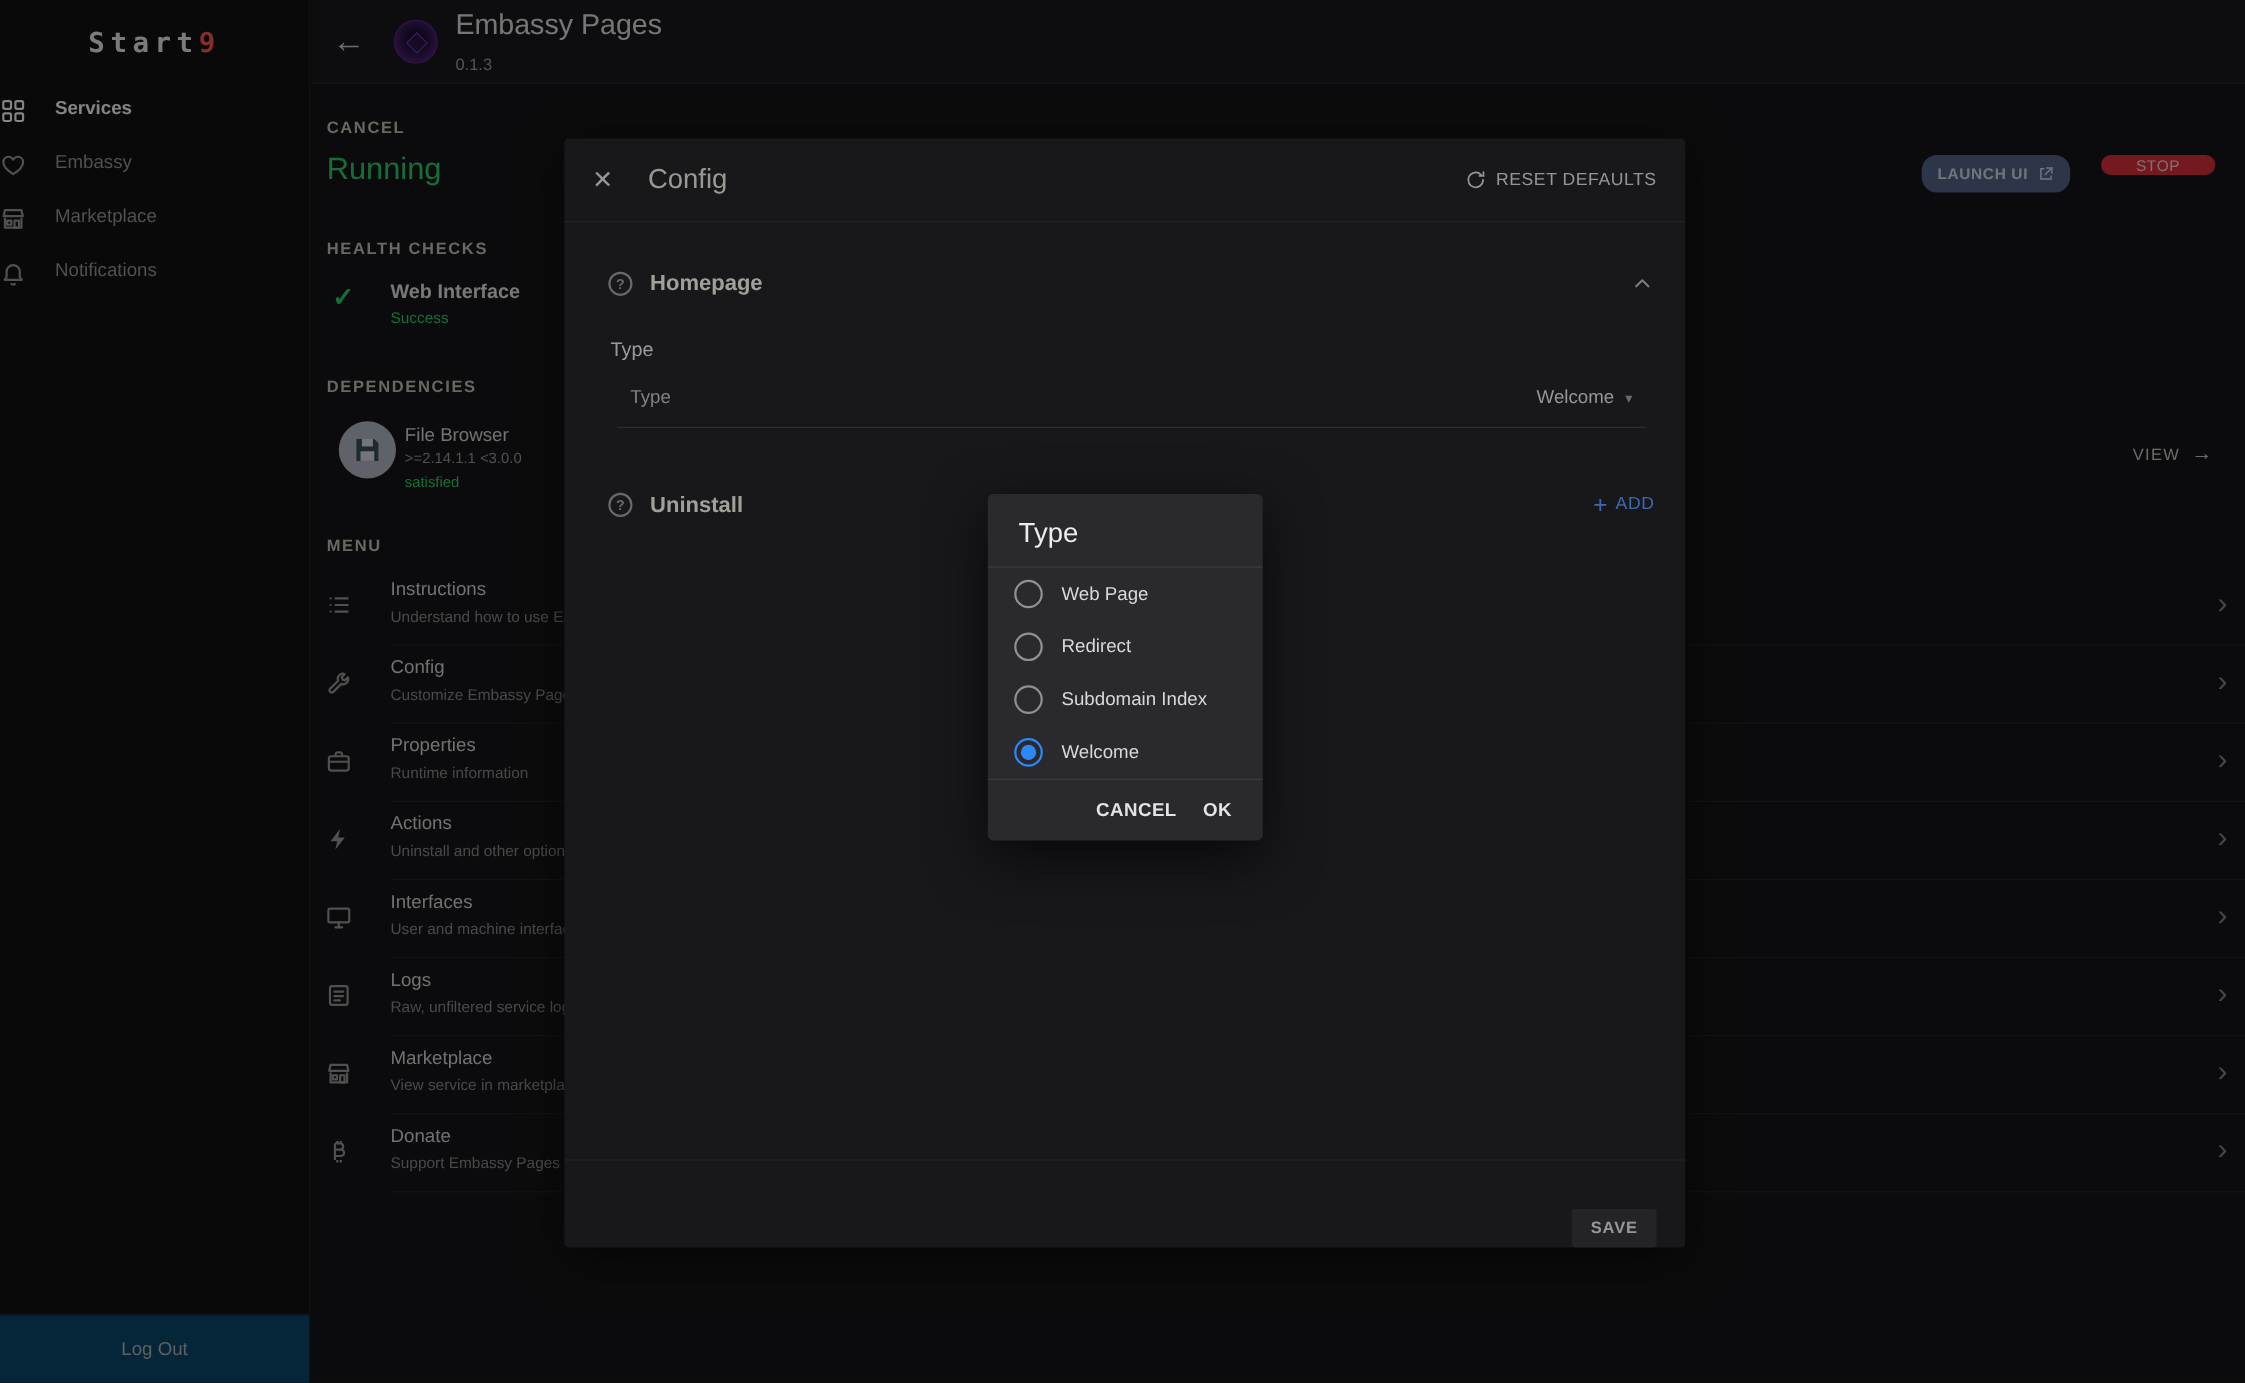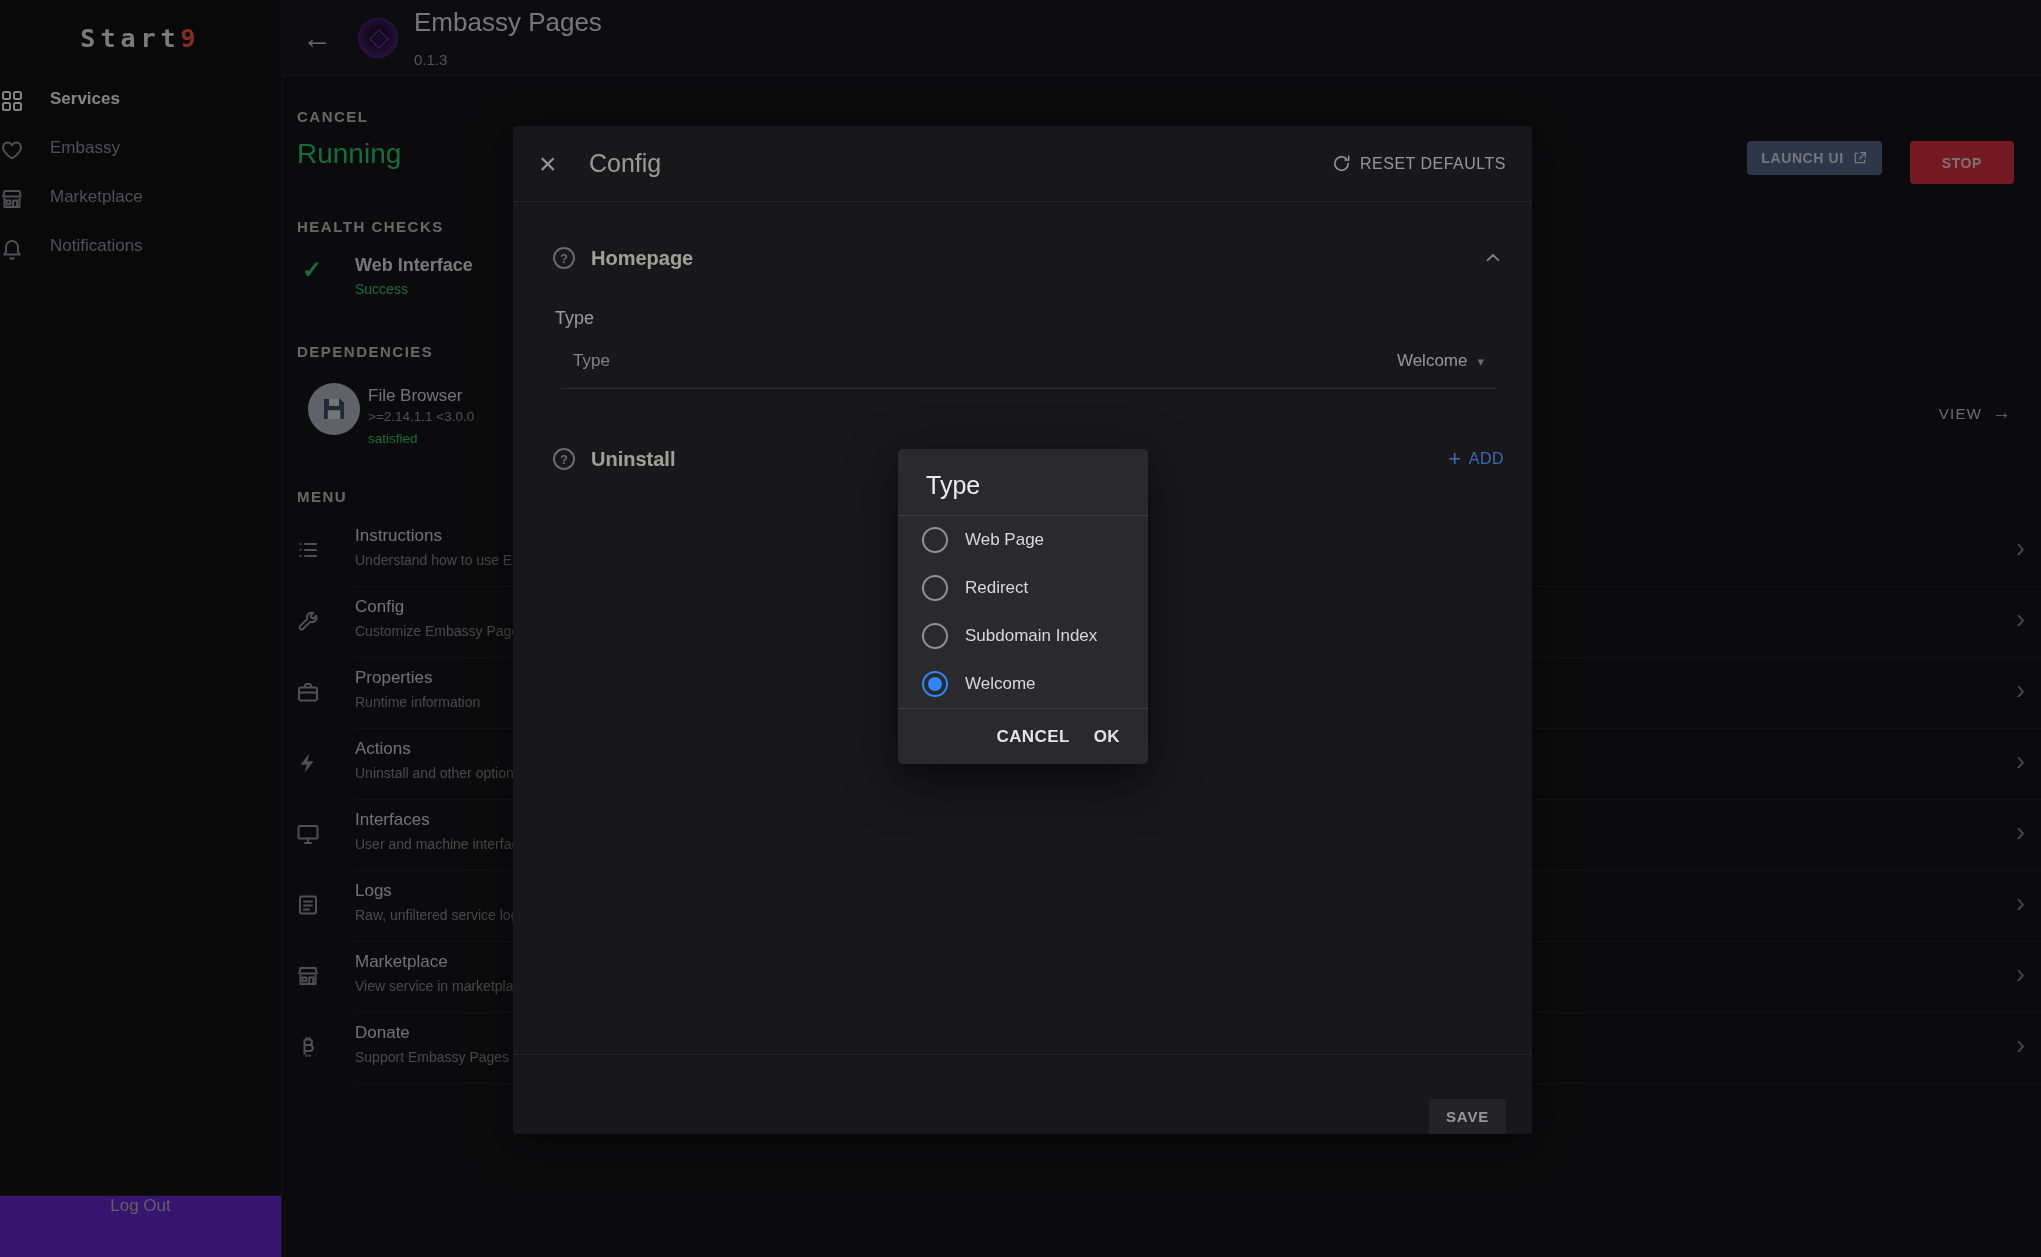--- a/index.html
+++ b/index.html
@@ -9,37 +9,37 @@
 
   
   .sidebar{position:absolute;left:0;top:0;width:282px;height:100%;background:#121215;border-right:1px solid #26262a;z-index:1}
   .logo{padding-top:24px;text-align:center;font-family:"DejaVu Sans Mono",monospace;font-size:25px;letter-spacing:5px;color:#efefef;font-weight:700}
   .logo .accent{color:#ff5b4f}
   .nav{margin-top:36px}
   .nav-item{display:flex;height:49px;color:#9c9ca0;font-size:17px;cursor:pointer}
   .nav-item.active{color:#ffffff;font-weight:700}
   .nav-item .icn{width:24px;height:24px;margin-right:26px;flex:none;display:flex}
   .icn svg{width:100%;height:100%}
-  .logout{position:absolute;bottom:0;left:0;width:100%;height:62px;border-top:1px solid #232327;display:flex;justify-content:center;color:#b9b9b9;font-size:17px;background:#6d28d9;cursor:pointer}
+  .logout{position:absolute;bottom:0;left:0;width:100%;height:62px;border-top:1px solid #232327;display:flex;align-items:center;justify-content:center;color:#b9b9b9;font-size:17px;background:#0c4a6e;cursor:pointer}
 
   
   .content{position:absolute;left:282px;top:0;right:0;bottom:0;background:#17171a}
   .page-header{position:absolute;top:0;left:0;right:0;height:76px;background:#1a1a1e;border-bottom:1px solid #2a2a2e;display:flex;align-items:center}
   .back-btn{margin-left:14px;font-size:30px;color:#cfcfcf;width:42px;text-align:center;cursor:pointer}
   .app-icon{width:40px;height:40px;border-radius:50%;margin-left:20px;background:radial-gradient(circle at 50% 45%,#1d0f2e 25%,#4b2275 72%,#6a31a8 100%);border:1px solid #5c2b93;position:relative;flex:none}
   .app-icon::after{content:"";position:absolute;left:13px;top:13px;width:12px;height:12px;background:#2c1547;border:1px solid #7b3cc0;transform:rotate(45deg)}
   .title-block{margin-left:16px}
   .page-title{font-size:26px;color:#e4e4e4;font-weight:400}
   .page-version{font-size:15px;color:#a2a2a2;margin-top:13px}
 
   .top-actions{position:absolute;top:141px;right:27px;display:flex;gap:28px;z-index:2}
-  .btn{border:none;cursor:pointer;display:flex;align-items:center;border-radius:4px;font-family:inherit}
+  .btn{border:none;cursor:pointer;display:flex;align-items:center;border-radius:14px;font-family:inherit}
   .btn-launch{height:34px;padding:0 14px;background:#566a8c;color:#dbe4f5;font-size:14px;font-weight:700;letter-spacing:.6px;gap:8px}
   .btn-launch .icn{width:16px;height:16px;display:flex}
-  .btn-stop{height:43px;padding:0 32px;background:#e23140;color:#f7dadd;font-size:14px;font-weight:700;letter-spacing:.6px}
+  .btn-stop{height:18px;padding:0 32px;background:#e23140;color:#f7dadd;font-size:14px;font-weight:400;letter-spacing:.6px}
 
   .section-label{position:absolute;left:15px;font-size:15px;font-weight:700;letter-spacing:1.5px;color:#c9c9c0}
   .lbl-status{top:108px}
   .status-running{position:absolute;left:15px;top:138px;font-size:28px;color:#2dd36f;font-weight:400}
   .lbl-health{top:218px}
   .hc-check{position:absolute;left:20px;top:256px;font-size:24px;color:#2dd36f;font-weight:700}
   .hc-name{position:absolute;left:73px;top:255px;font-size:18px;font-weight:600;color:#e8e8e8}
   .hc-result{position:absolute;left:73px;top:281px;font-size:14px;color:#2dd36f}
   .lbl-deps{top:343px}
   .dep-avatar{position:absolute;left:26px;top:383px;width:52px;height:52px;border-radius:50%;background:#b8c2cc;display:flex;align-items:center;justify-content:center}

